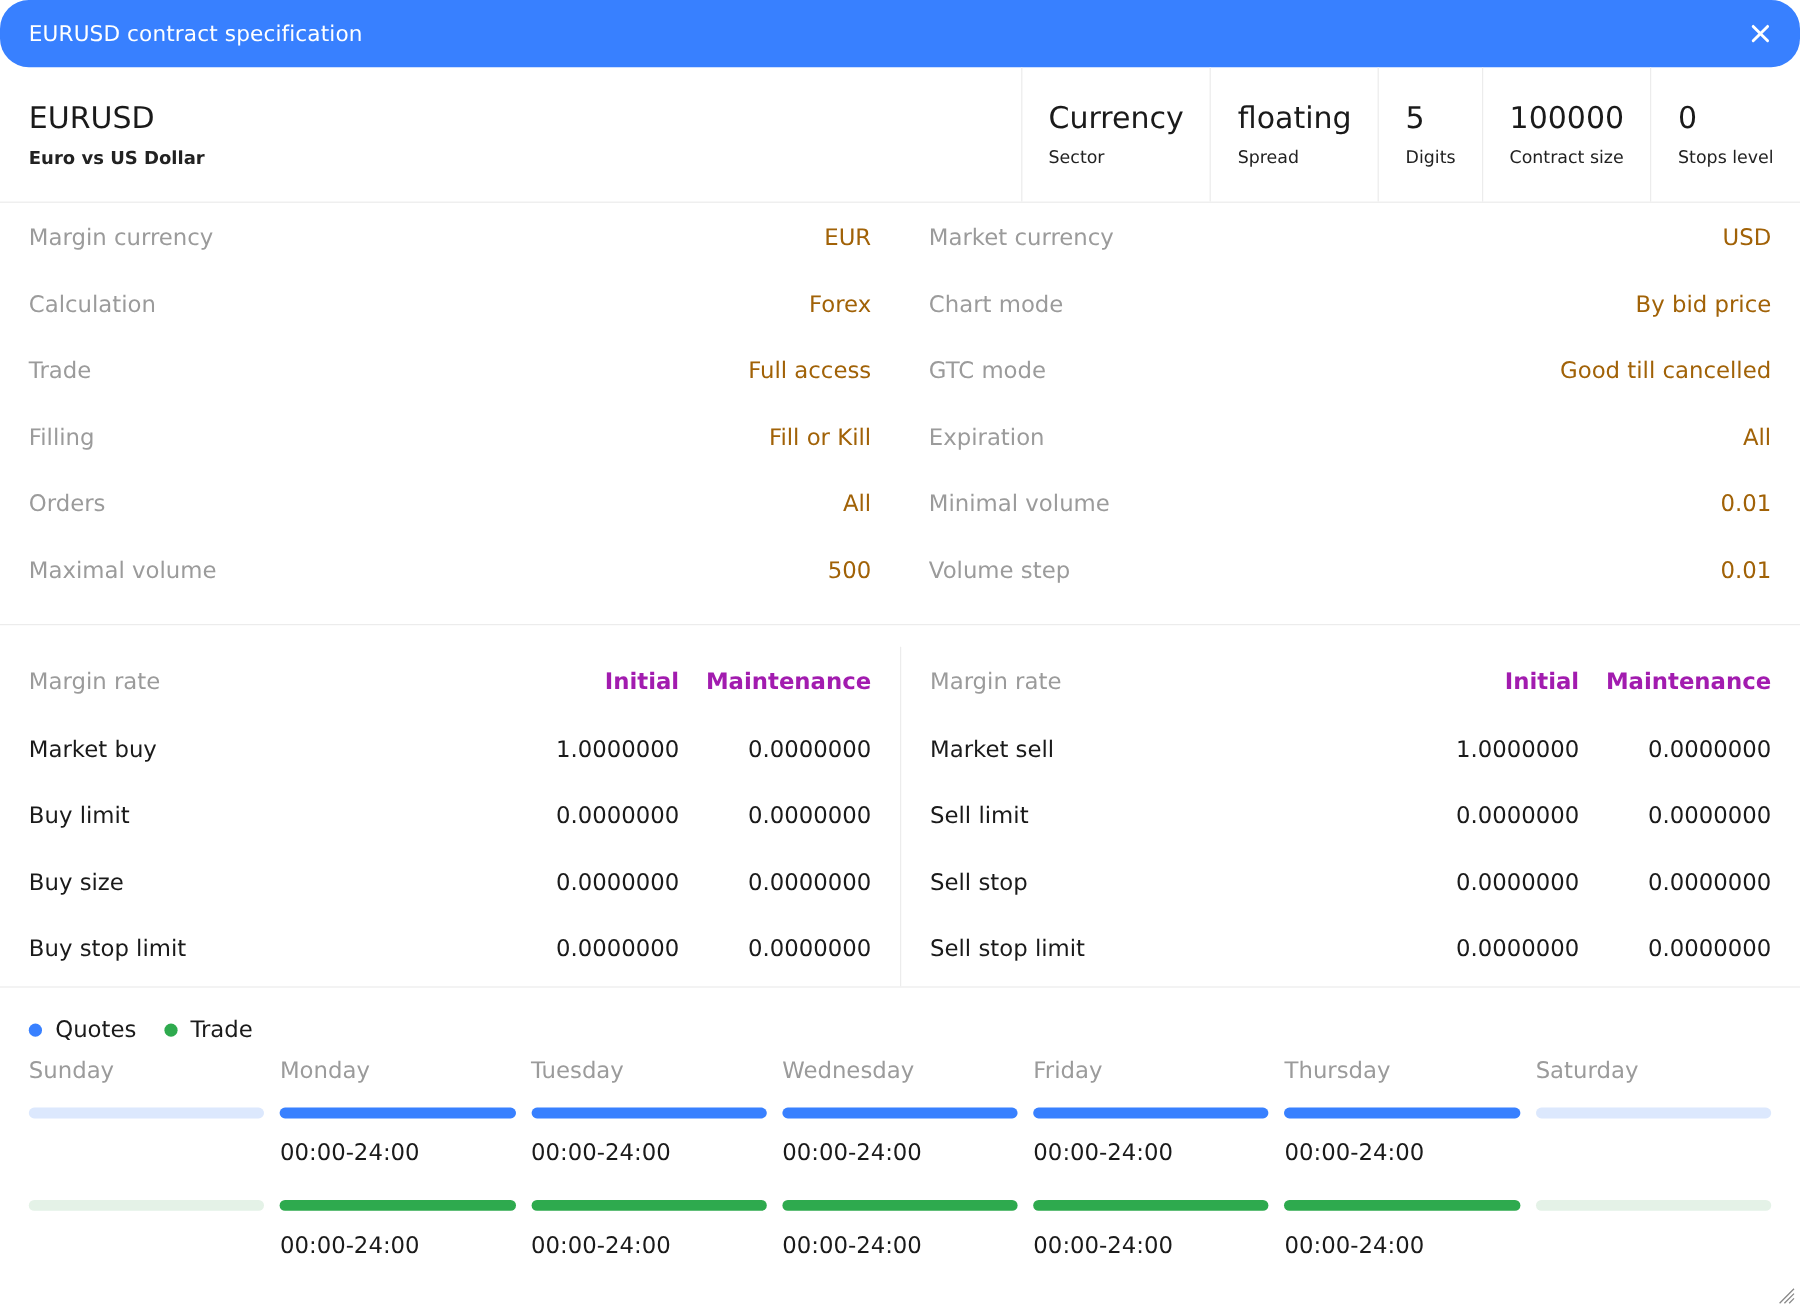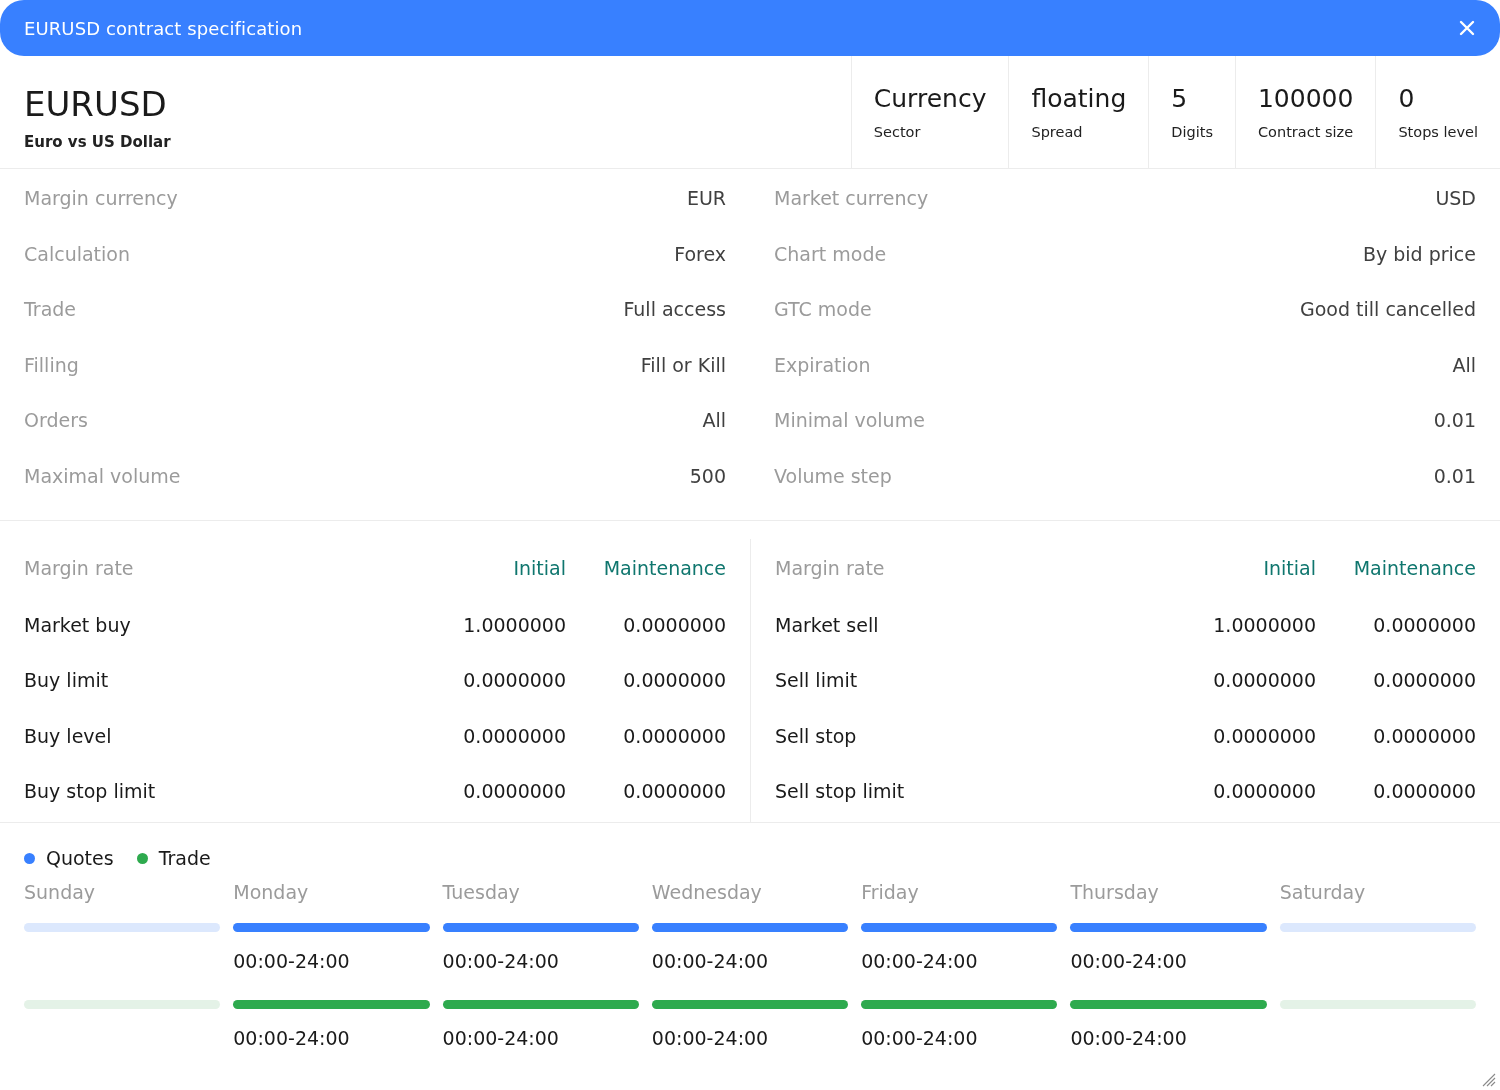--- a/index.html
+++ b/index.html
@@ -45,21 +45,21 @@
     display: flex;
     align-items: stretch;
     border-bottom: 1px solid #ececec;
   }
   .symbol-main {
     flex: 1 1 auto;
     padding: 28px 0 0 24px;
     display: flex; flex-direction: column;
     justify-content: flex-start;
   }
-  .symbol-name { font-size: 34px; color: #1a1a1a; line-height: 1.18; }
+  .symbol-name { font-size: 25px; color: #1a1a1a; line-height: 1.18; }
   .symbol-desc { font-size: 15px; color: #222222; margin-top: 9px; font-weight: bold; }
 
   .stat-cells { display: flex; flex: 0 0 auto; }
   .stat-cell {
     border-left: 1px solid #ececec;
     padding: 29px 22px 0 22px;
     display: flex; flex-direction: column;
     justify-content: flex-start;
     min-width: 0;
   }
@@ -78,21 +78,21 @@
     padding: 0 24px;
     display: flex; flex-direction: column;
   }
   .prop-row {
     height: 55.5px;
     display: flex; align-items: flex-start;
     justify-content: space-between;
     gap: 16px;
   }
   .prop-label { font-size: 19px; color: #9b9b9b; white-space: nowrap; }
-  .prop-value { font-size: 19px; color: #404040; white-space: nowrap; text-align: right; }
+  .prop-value { font-size: 19px; color: #a16207; white-space: nowrap; text-align: right; }
 
   
   .margin-section {
     flex: 0 0 302px;
     display: flex;
     border-bottom: 1px solid #ececec;
     padding-top: 18px;
   }
   .margin-table {
     flex: 1 1 50%;
@@ -105,21 +105,21 @@
   }
   .mt-row.head { height: 58px; }
   .mt-c0 { flex: 1 1 auto; font-size: 19px; color: #1a1a1a; white-space: nowrap; }
   .mt-row.head .mt-c0 { color: #9b9b9b; }
   .mt-c1, .mt-c2 {
     flex: 0 0 160px;
     text-align: right;
     font-size: 19px; color: #1a1a1a;
     white-space: nowrap;
   }
-  .mt-row.head .mt-c1, .mt-row.head .mt-c2 { color: #0f766e; }
+  .mt-row.head .mt-c1, .mt-row.head .mt-c2 { color: #a21caf; font-weight: bold; }
 
   
   .schedule {
     flex: 1 1 auto;
     padding: 24px 24px 0 24px;
     position: relative;
   }
   .legend { display: flex; align-items: center; gap: 23px; margin-bottom: 12px; }
   .legend-item { display: flex; align-items: center; gap: 11px; }
   .legend-dot { width: 11px; height: 11px; border-radius: 50%; flex: 0 0 auto; }
@@ -264,21 +264,21 @@
         <span class="mt-c0">Market buy</span>
         <span class="mt-c1">1.0000000</span>
         <span class="mt-c2">0.0000000</span>
       </div>
       <div class="mt-row">
         <span class="mt-c0">Buy limit</span>
         <span class="mt-c1">0.0000000</span>
         <span class="mt-c2">0.0000000</span>
       </div>
       <div class="mt-row">
-        <span class="mt-c0">Buy level</span>
+        <span class="mt-c0">Buy size</span>
         <span class="mt-c1">0.0000000</span>
         <span class="mt-c2">0.0000000</span>
       </div>
       <div class="mt-row">
         <span class="mt-c0">Buy stop limit</span>
         <span class="mt-c1">0.0000000</span>
         <span class="mt-c2">0.0000000</span>
       </div>
     </div>
     <div class="margin-table right">

